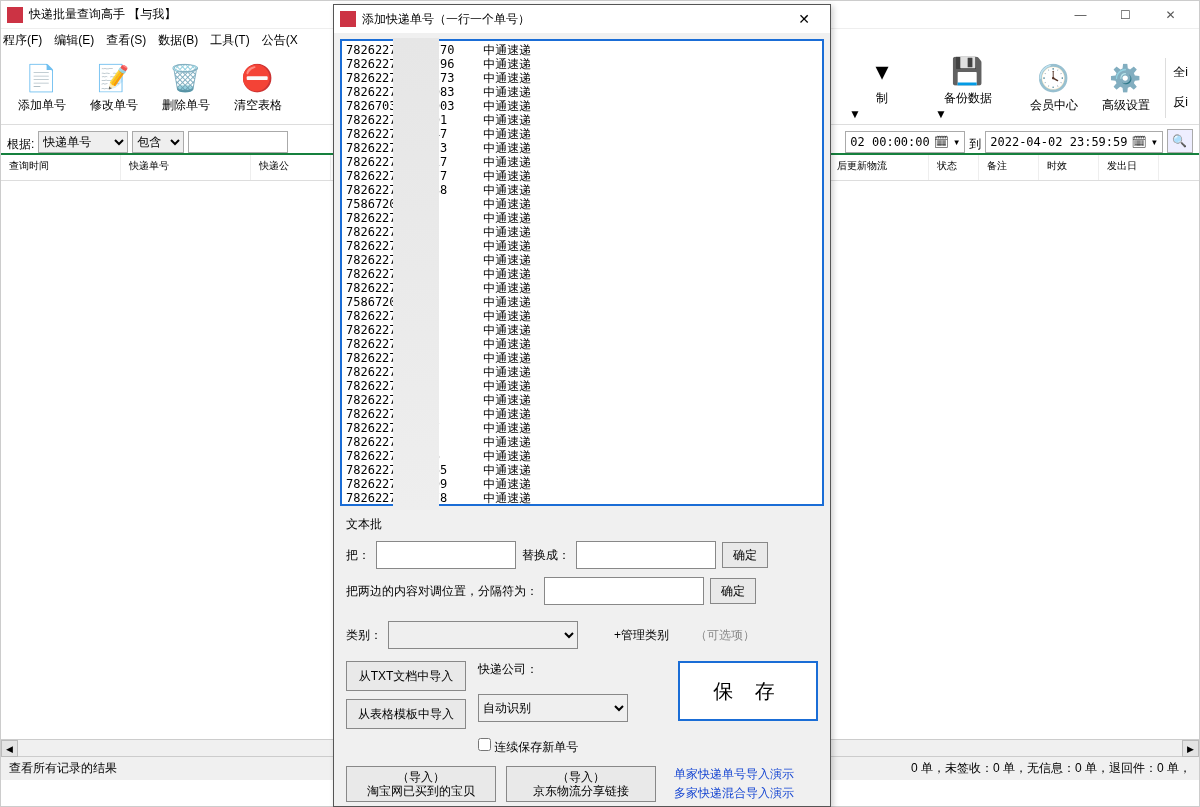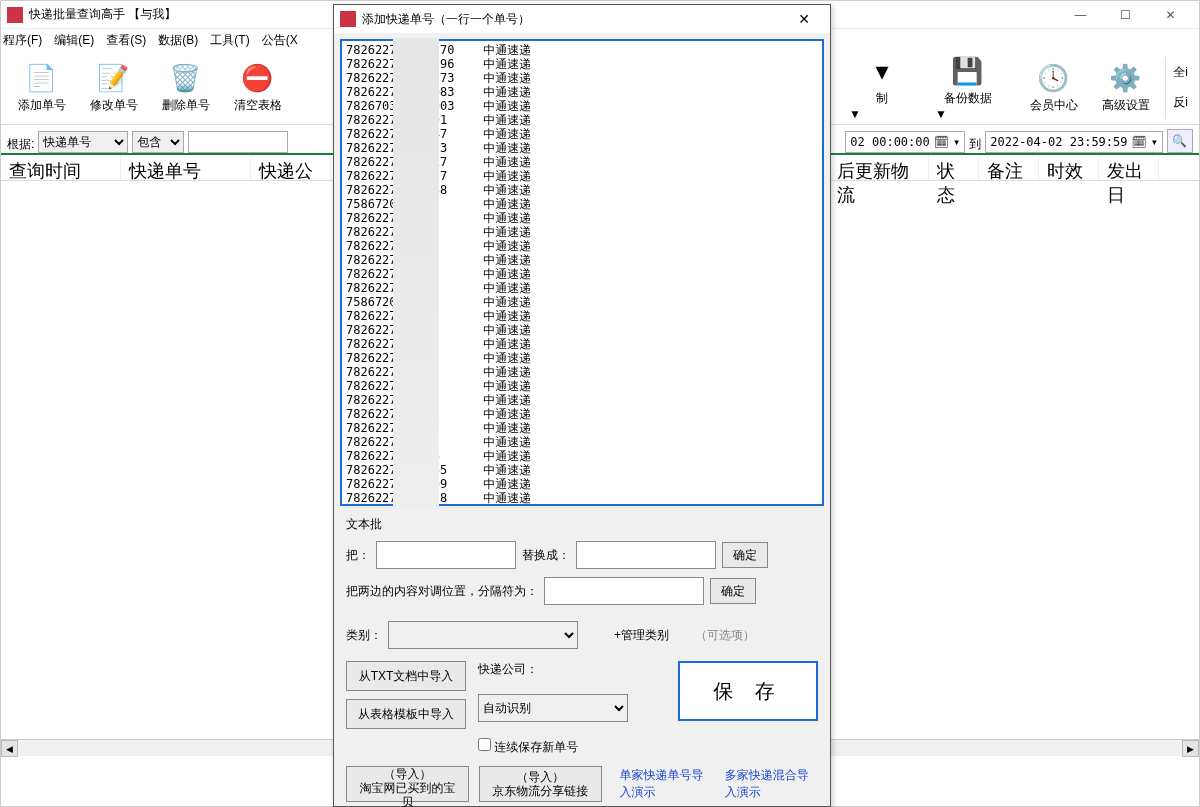--- a/index.html
+++ b/index.html
@@ -23,21 +23,21 @@
   .tool-wrap { position: relative; }
   .toolbar .spacer { flex: 1; }
   .toolbar .rightcut { width: 26px; height: 60px; display:flex; flex-direction:column; align-items:center; justify-content:space-around; font-size:12px; border-left:1px solid #ddd; padding-left:4px;}
 
   .filterbar { height: 30px; display: flex; align-items: flex-end; padding: 0 6px; gap: 4px; border-bottom: 2px solid #15803d; }
   .filterbar select, .filterbar input[type=text] { height: 22px; font-size: 12px; border: 1px solid #aaa; }
   .filterbar .datebox { height: 22px; border:1px solid #aaa; padding: 2px 4px; font-family: monospace; font-size: 12px; display:flex; align-items:center; gap:4px; }
   .filterbar .sqbtn { width:26px; height:24px; border:1px solid #aaa; background:#eef; display:flex; align-items:center; justify-content:center; }
 
   .grid-head { height: 26px; display: flex; background: #fff; border-bottom: 1px solid #ddd; }
-  .grid-head .col { border-right: 1px solid #eee; padding: 4px 8px; font-size: 18px; }
+  .grid-head .col { border-right: 1px solid #eee; padding: 4px 8px; font-size: 10px; }
   .grid-body { height: 558px; background: #fff; overflow:hidden; }
   .hscroll { height: 17px; background: #f0f0f0; border-top:1px solid #ccc; display:flex; }
   .hscroll .arrow{ width:17px; height:17px; background:#e4e4e4; border:1px solid #bbb; display:flex;align-items:center;justify-content:center;font-size:9px;}
   .hscroll .track{ flex:1; }
 
   .statusbar { height: 24px; display: flex; align-items: center; padding: 0 8px; gap: 8px; font-size: 12px; background:#f0f0f0; border-top:1px solid #ccc; }
   .statusbar .left { flex: 0 0 auto; }
   .statusbar .right { margin-left: auto; }
 
   
@@ -169,20 +169,24 @@
       <div class="col" style="width: 50px;">状态</div>
       <div class="col" style="width: 60px;">备注</div>
       <div class="col" style="width: 60px;">时效</div>
       <div class="col" style="width: 60px;">发出日</div>
     </div>
   <div class="grid-body"></div>
   <div class="hscroll">
     <div class="arrow">◀</div>
     <div class="track"></div>
     <div class="arrow">▶</div>
+  </div>
+  <div class="statusbar">
+    <span class="left">查看所有记录的结果</span>
+    <span class="right">0 单，未签收：0 单，无信息：0 单，退回件：0 单，</span>
   </div>
 </div>
 
 <div class="dialog">
   <div class="dlg-titlebar">
     <div class="app-icon"></div>
     <div class="title">添加快递单号（一行一个单号）</div>
     <div class="close">✕</div>
   </div>
 
@@ -265,21 +269,21 @@
 
     <div class="row" style="gap:10px; margin-top:2px;">
       <button class="btn" style="height:36px; width:150px; line-height:14px;">
         <div>（导入）</div>
           <div>淘宝网已买到的宝贝</div>
       </button>
       <button class="btn" style="height:36px; width:150px; line-height:14px;">
         <div>（导入）</div>
           <div>京东物流分享链接</div>
       </button>
-      <div style="display:flex; gap:12px;margin-left:8px;">
+      <div style="display:flex; flex-direction:column; gap:2px;margin-left:8px;">
         <span class="linkblue">单家快递单号导入演示</span>
         <span class="linkblue">多家快递混合导入演示</span>
       </div>
     </div>
   </div>
 </div>
 
 <div class="mask-strip"></div>
 
 </body></html>

